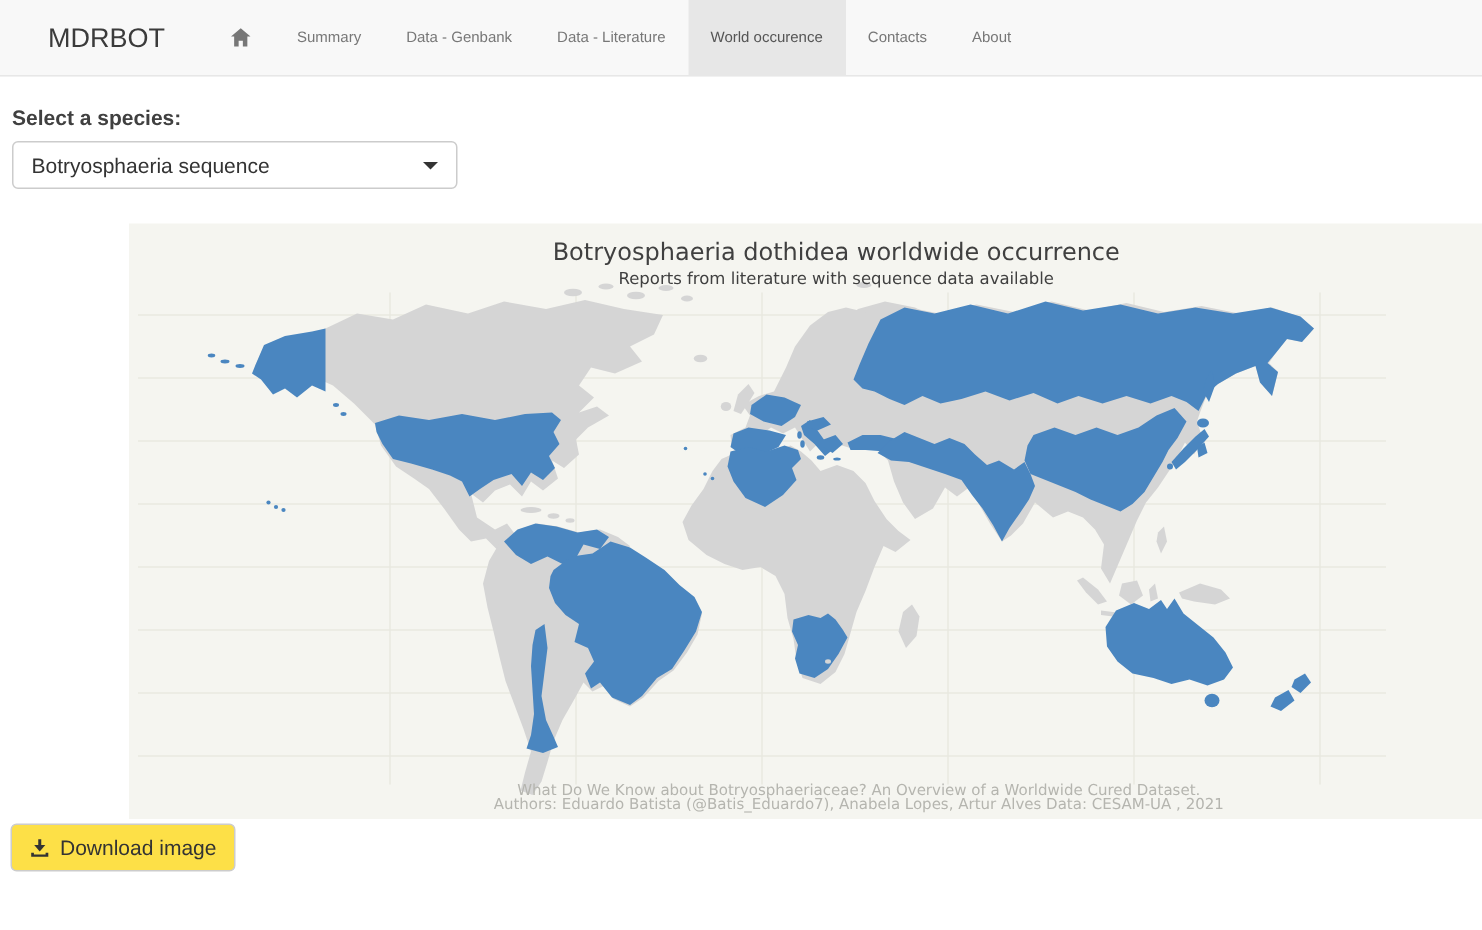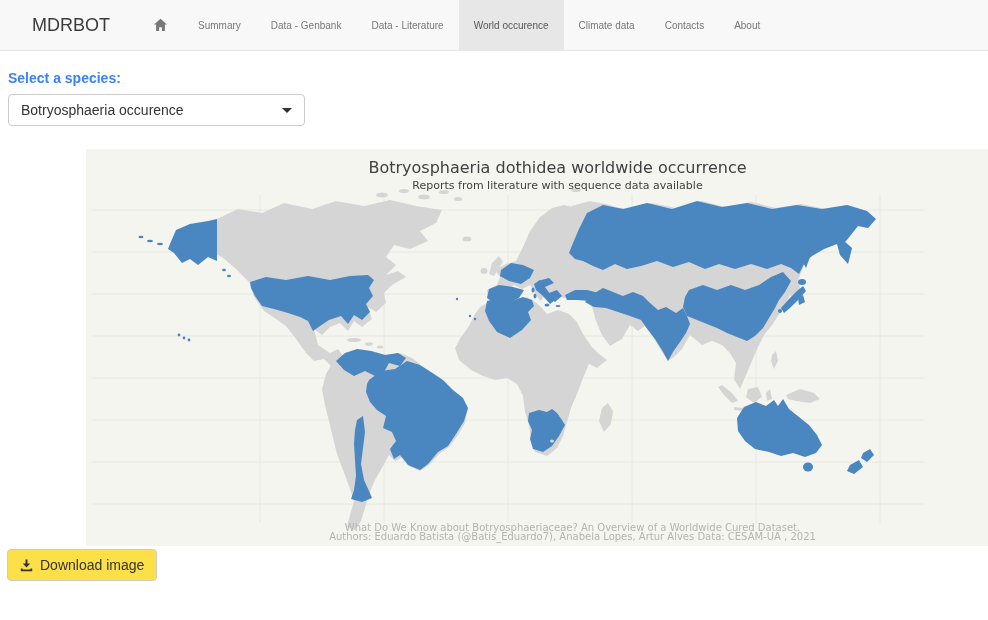--- a/index.html
+++ b/index.html
@@ -13,21 +13,21 @@
   .brand { font-size:18px; color:var(--brand-color,#3b3b3b); line-height:50px;
            padding:0 20px 0 12px; white-space:nowrap; }
   .nav-list { display:flex; align-items:stretch; margin-left:8px; }
   .nav-item { display:flex; align-items:center; padding:0 15px; font-size:10px;
               color:var(--nav-link,#777); cursor:pointer; white-space:nowrap; }
   .nav-item.active { background:var(--nav-active-bg,#e7e7e7); color:var(--nav-active-color,#555); }
   .home-svg { display:block; }
 
   
   .species-label { position:absolute; left:8px; top:70px; font-size:14px;
-                   font-weight:bold; color:#3b82f6; }
+                   font-weight:bold; color:#404040; }
   .species-select { position:absolute; left:8px; top:94px; width:297px; height:32px;
                     background:#fff; border:1px solid #ccc; border-radius:4px;
                     display:flex; align-items:center; padding:0 12px; cursor:pointer; }
   .species-value { font-size:14px; color:#333; flex:1; }
   .caret { width:0; height:0; border-left:5px solid transparent;
            border-right:5px solid transparent; border-top:5px solid #333; margin-left:8px; }
 
   
   .map-panel { position:absolute; left:86px; top:149px; width:943px; height:397px;
                background:var(--map-bg,#f5f5f0); font-family:"DejaVu Sans", sans-serif; }
@@ -55,29 +55,28 @@
       <span>
         <svg class="home-svg" width="15" height="14" viewBox="0 0 15 14">
           <path d="M7.5 0.8 L14 6.4 H11.9 V13 H8.9 V9.2 H6.1 V13 H3.1 V6.4 H1 Z" fill="#777"></path>
         </svg>
       </span>
     </div>
     <div class="nav-item">Summary</div>
     <div class="nav-item">Data - Genbank</div>
     <div class="nav-item">Data - Literature</div>
     <div class="nav-item active">World occurence</div>
-    <div class="nav-item">Climate data</div>
     <div class="nav-item">Contacts</div>
     <div class="nav-item">About</div>
   </div>
 </nav>
 
 <div class="species-label">Select a species:</div>
 <div class="species-select">
-  <span class="species-value">Botryosphaeria occurence</span>
+  <span class="species-value">Botryosphaeria sequence</span>
   <span class="caret"></span>
 </div>
 
 <div class="map-panel">
   <svg class="map-svg" width="844" height="397" viewBox="0 0 844 397">
 
     <g stroke="#e8e8e0" stroke-width="1" class="gridlines">
       <line x1="6" y1="61" x2="838" y2="61"></line>
       <line x1="6" y1="103" x2="838" y2="103"></line>
       <line x1="6" y1="145" x2="838" y2="145"></line>

